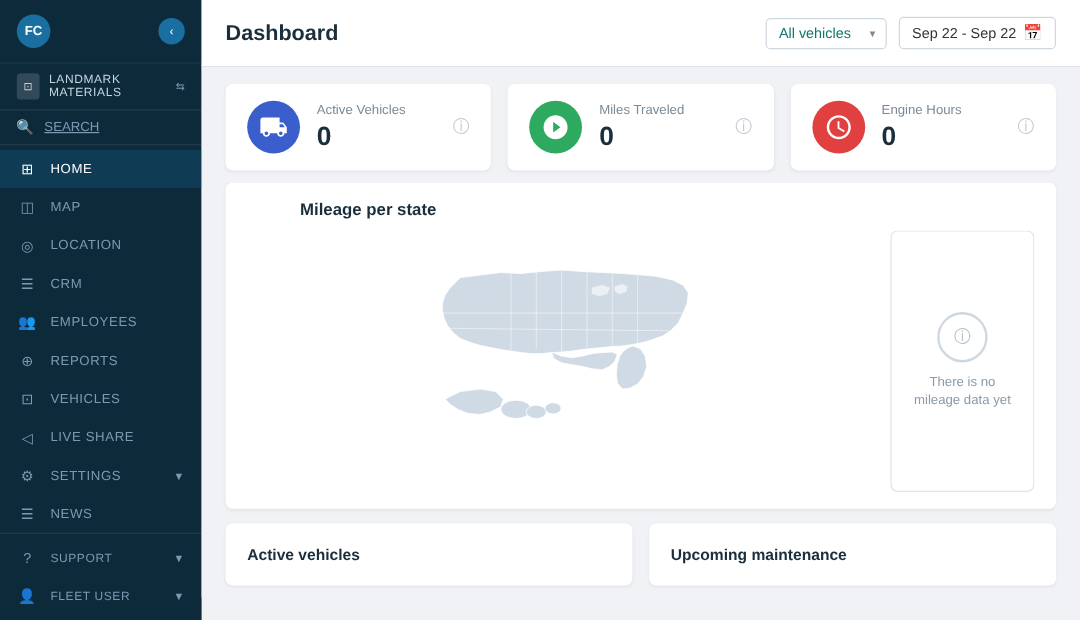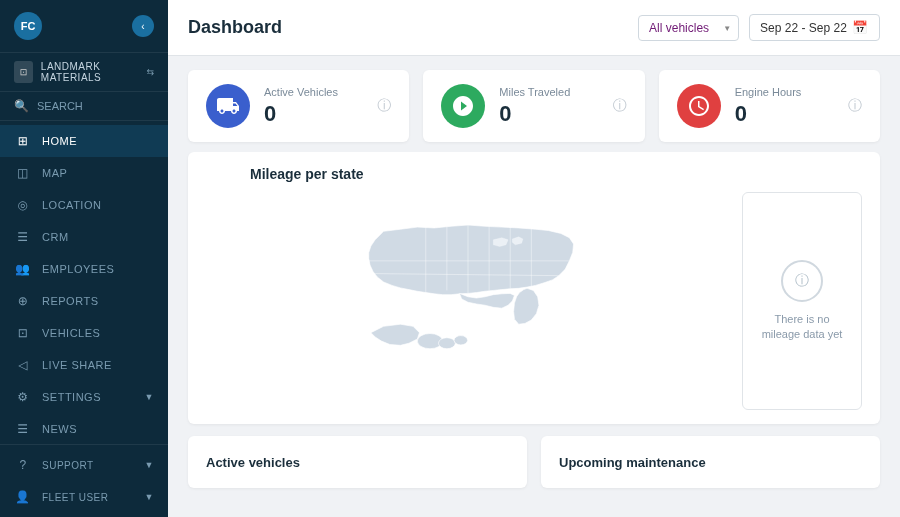--- a/index.html
+++ b/index.html
@@ -49,21 +49,21 @@
     }
     .org-name { color: #c5d5e0; font-size: 10px; font-weight: 400; letter-spacing: 0.5px; }
     .org-arrow { color: #7a9bb0; font-size: 9px; margin-left: auto; }
 
     .search-row {
       display: flex; align-items: center;
       padding: 7px 14px;
       border-bottom: 1px solid rgba(255,255,255,0.08);
     }
     .search-icon-sm { color: #7a9bb0; font-size: 12px; margin-right: 8px; }
-    .search-label { color: #7a9bb0; font-size: 11px; }
+    .search-label { color: #7a9bb0; font-size: 11px; text-decoration: underline; }
 
     .nav-items { flex: 1; overflow-y: auto; padding: 4px 0; }
     .nav-item {
       display: flex; align-items: center;
       padding: 9px 14px;
       cursor: pointer;
       color: #7a9bb0;
       font-size: 11px;
       font-weight: 500;
       letter-spacing: 0.5px;
@@ -98,21 +98,21 @@
       border-bottom: 1px solid #e0e4e8;
       flex-shrink: 0;
     }
     .page-title-text { font-size: 18px; font-weight: 600; color: #1a2e3b; }
     .header-controls { margin-left: auto; display: flex; align-items: center; gap: 10px; }
     .vehicles-select {
       border: 1px solid #d0d8df;
       border-radius: 4px;
       padding: 5px 28px 5px 10px;
       font-size: 12px;
-      color: #701a75;
+      color: #0f766e;
       background: white;
       appearance: none;
       position: relative;
       cursor: pointer;
     }
     .select-wrapper { position: relative; }
     .select-wrapper::after {
       content: '▼'; font-size: 8px; color: #888;
       position: absolute; right: 8px; top: 50%; transform: translateY(-50%);
       pointer-events: none;

